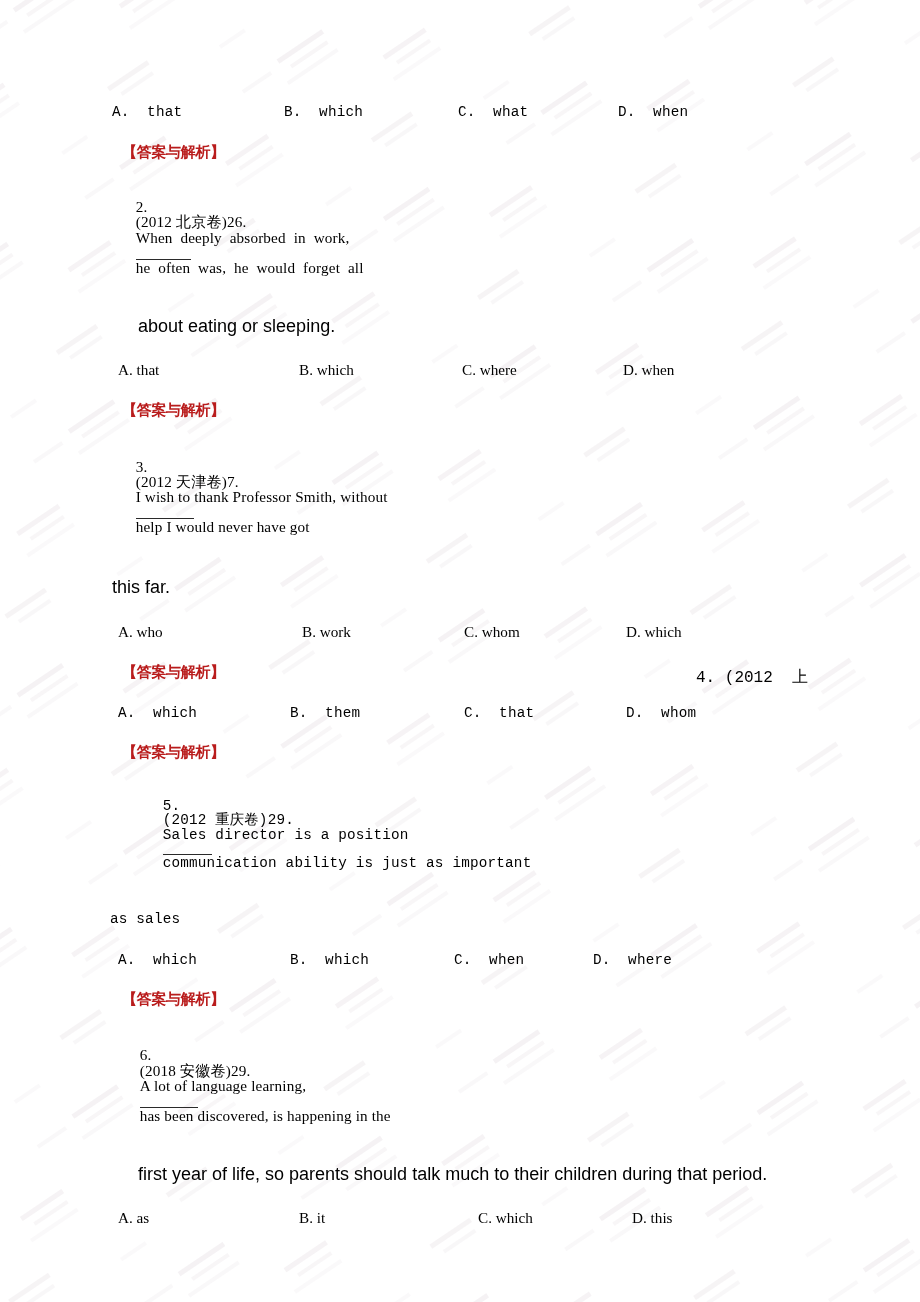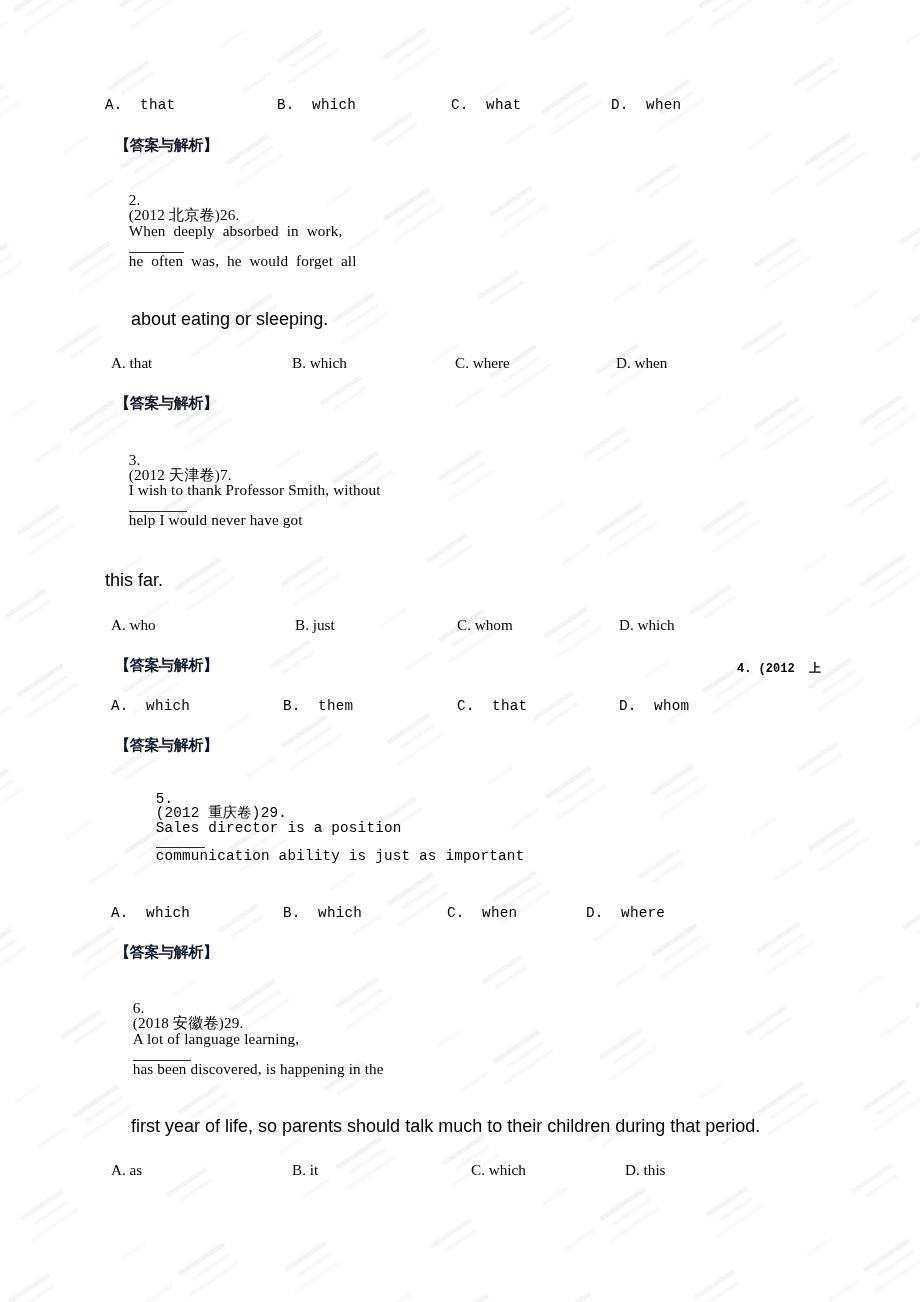--- a/index.html
+++ b/index.html
@@ -26,21 +26,21 @@
   }
 
   #page {
     position: relative;
     z-index: 1;
     padding: 88px 40px 0 96px;
     box-sizing: border-box;
     width: 920px;
   }
 
-  .qblock { margin: 9px; }
+  .qblock { margin: 16px; }
 
   
   .line {
     position: relative;
     white-space: pre;
     line-height: 1.0;
   }
 
   
   .mono {
@@ -67,40 +67,39 @@
   .opts > span { display: inline-block; }
 
   .opts.mono   { font-family: "Liberation Mono", "DejaVu Sans Mono", monospace; font-size: 14.3px; }
   .opts.serif  { font-family: "Liberation Serif", "DejaVu Serif", serif; font-size: 15.2px; }
 
   
   .ans {
     font-family: "Liberation Sans", "DejaVu Sans", sans-serif;
     font-weight: bold;
     font-size: 15px;
-    color: #0f172a;
+    color: #b91c1c;
     white-space: pre;
     letter-spacing: -0.3px;
   }
 
   
   .blank {
     display: inline-block;
     border-bottom: 1.4px solid #2a2a2a;
     vertical-align: -2px;
   }
 
   
   .overflow-right {
     position: absolute;
-    right: 50px;
+    right: 56px;
     white-space: pre;
     font-family: "Liberation Mono", "DejaVu Sans Mono", monospace;
-    font-size: 12px;
-    font-weight: bold;
+    font-size: 16px;
   }
 
   .row { position: relative; }
 
   .ind1 { padding-left: 6px; }
   .ind2 { padding-left: 26px; }
   .ind3 { padding-left: 10px; }
 </style>
 </head>
 <body>
@@ -160,21 +159,21 @@
     <div class="line serif-tight row" style="margin-bottom:28px;">
       <span>3.</span>
       <span>(2012 天津卷)7.</span>
       <span>I wish to thank Professor Smith, without</span>
       <span class="blank" style="width:58px;"></span>
       <span>help I would never have got</span>
     </div>
     <div class="line serif" style="margin-bottom:27px;">this far.</div>
     <div class="opts serif row ind1" style="margin-bottom:22px;">
       <span style="width:184px">A. who</span>
-      <span style="width:162px">B. just</span>
+      <span style="width:162px">B. work</span>
       <span style="width:162px">C. whom</span>
       <span>D. which</span>
     </div>
 
     <div class="row" style="margin-bottom:23px;">
       <span class="ans ind3">【答案与解析】</span>
       <span class="overflow-right" style="top:4px;">4. (2012  上</span>
     </div>
   </div>
 
@@ -189,20 +188,21 @@
   </div>
 
   <div class="qblock">
     <div class="line mono row" style="margin-left:-2px; margin-bottom:27px;">
       <span>5.</span>
       <span>(2012 重庆卷)29.</span>
       <span>Sales director is a position</span>
       <span class="blank" style="width:49px;"></span>
       <span>communication ability is just as important</span>
     </div>
+    <div class="line mono" style="margin-left:-2px; margin-bottom:26px;">as sales</div>
     <div class="opts mono row ind1" style="margin-bottom:22px;">
       <span style="width:172px">A.  which</span>
       <span style="width:164px">B.  which</span>
       <span style="width:139px">C.  when</span>
       <span>D.  where</span>
     </div>
     <div class="ans ind3" style="margin-bottom:23px;">【答案与解析】</div>
   </div>
 
   <div class="qblock">

